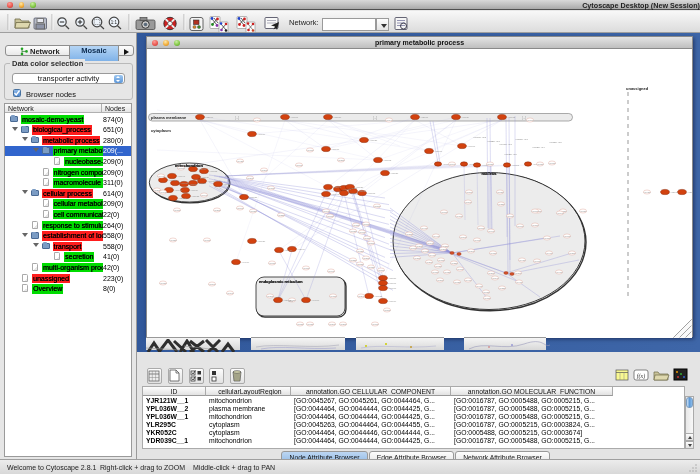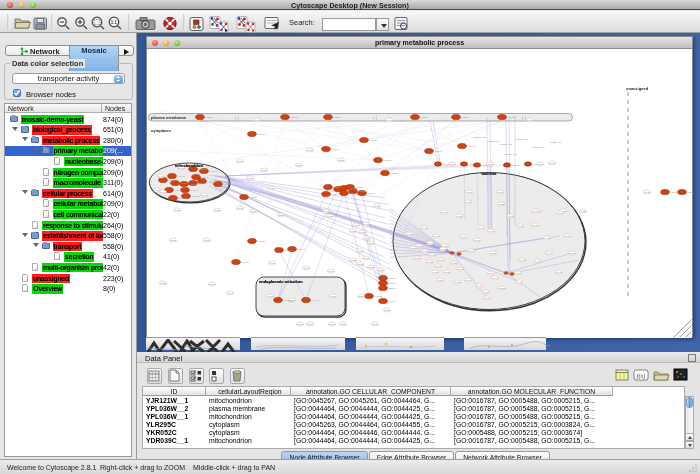--- a/index.html
+++ b/index.html
@@ -1,30 +1,30 @@
 <!DOCTYPE html>
 <html><head><meta charset="utf-8"><style>
 *{margin:0;padding:0;box-sizing:border-box}
 html,body{width:700px;height:474px;overflow:hidden}
 body{font-family:"Liberation Sans",sans-serif;position:relative;background:#e8e8e8}
 .abs{position:absolute}
 
 #titlebar{left:0;top:0;width:700px;height:10px;background:linear-gradient(#d9d9d9,#b3b3b3 80%,#a8a8a8);border-bottom:1px solid #4f4f4f}
-#titlebar .txt{position:absolute;left:0;right:0;top:1px;text-align:center;font-size:7.2px;font-weight:bold;color:#222}
+#titlebar .txt{position:absolute;left:0;right:0;top:1px;text-align:right;font-size:7.2px;font-weight:bold;color:#222}
 .light{position:absolute;top:2px;width:5.5px;height:5.5px;border-radius:50%}
 
 #toolbar{left:0;top:11px;width:700px;height:22px;background:linear-gradient(#f8f8f8,#dcdcdc);border-bottom:1px solid #9f9f9f}
 #searchlab{left:289px;top:7px;font-size:7.5px;color:#222}
 #searchbox{left:322px;top:6.5px;width:54px;height:13px;background:#fff;border:1px solid #9a9a9a}
 #searchdrop{left:376px;top:6.5px;width:13px;height:13px;background:linear-gradient(#fdfdfd,#e3e3e3);border:1px solid #9a9a9a}
 
 #cpanel{left:0;top:33px;width:137px;height:426px;background:#e6e6e6;border-right:1px solid #9a9a9a}
 #cphead{left:0;top:0;width:136px;height:10px;background:linear-gradient(#f0f0f0,#dadada);border-bottom:1px solid #b5b5b5;font-size:7.5px;color:#111;padding-left:4px}
 #tabbar{left:5px;top:12px;width:129px;height:11px;background:linear-gradient(#fdfdfd,#e9e9e9);border:1px solid #8f8f8f;border-radius:3px}
-#tab-mosaic{position:absolute;left:63px;top:0px;width:50px;height:25px;background:linear-gradient(#b5d5f5,#7fb2e8);border-left:1px solid #8f8f8f;border-right:1px solid #8f8f8f;text-align:center;font-size:7.5px;font-weight:bold;color:#0c2b4f;line-height:10px}
+#tab-mosaic{position:absolute;left:63px;top:0px;width:50px;height:15px;background:linear-gradient(#b5d5f5,#7fb2e8);border-left:1px solid #8f8f8f;border-right:1px solid #8f8f8f;text-align:center;font-size:7.5px;font-weight:bold;color:#0c2b4f;line-height:10px}
 #tab-net{position:absolute;left:24px;top:1px;font-size:7.5px;font-weight:bold;color:#222}
 #tab-arrow{position:absolute;right:4px;top:1.5px;font-size:6px;color:#111}
 #groupbox{left:4px;top:30px;width:129px;height:37px;border:1px solid #b9b9b9;border-radius:3px}
 #grouplab{left:10px;top:26px;font-size:7.5px;font-weight:bold;color:#2d2d2d;background:#e6e6e6;padding:0 2px}
 #combo{left:12px;top:40px;width:113px;height:11px;background:#fff;border:1px solid #9a9a9a;border-radius:3px;font-size:7.5px;color:#111;text-align:center;line-height:10px}
 #combobtn{position:absolute;right:1px;top:1px;width:9px;height:8px;background:linear-gradient(#9ec7f0,#5e97d8);border-radius:2px;color:#fff;font-size:4px;line-height:4px;text-align:center}
 #cbox{left:13px;top:56px;width:8px;height:8px;background:linear-gradient(#8db8e8,#5289cf);border:1px solid #46719f;border-radius:1.5px;color:#fff;font-size:7.5px;line-height:8px;font-weight:bold;text-align:center}
 #cboxlab{left:26px;top:57px;font-size:7.5px;color:#111}
 #treebox{left:4px;top:70px;width:128px;height:354px;background:#fff;border:1px solid #9a9a9a}
 #treehead{position:absolute;left:0;top:0;width:126px;height:8.5px;background:linear-gradient(#fbfbfb,#e4e4e4);border-bottom:1px solid #b0b0b0;font-size:7px;color:#222}
@@ -149,21 +149,21 @@
  <line x1="267" y1="9.5" x2="276" y2="9.5" stroke="#99a" stroke-width="0.8"></line>
  <line x1="267" y1="12" x2="276" y2="12" stroke="#99a" stroke-width="0.8"></line>
  <path d="M279 11 L271 14.5 L275 15.5 L273.5 18.5 L276 17 L277 19 Z" fill="#222"></path>
 
  <rect x="395" y="6.5" width="12" height="12" rx="1" fill="#f5f5f5" stroke="#556" stroke-width="0.9"></rect>
  <line x1="397" y1="9.5" x2="405" y2="9.5" stroke="#88a" stroke-width="0.9"></line>
  <line x1="397" y1="12" x2="405" y2="12" stroke="#88a" stroke-width="0.9"></line>
  <line x1="397" y1="14.5" x2="405" y2="14.5" stroke="#88a" stroke-width="0.9"></line>
  <circle cx="403.5" cy="15" r="3" fill="none" stroke="#334" stroke-width="0.9"></circle>
 </svg>
-<span id="searchlab" class="abs">Search:</span>
+<span id="searchlab" class="abs">Network:</span>
 <div id="searchbox" class="abs"></div>
 <div id="searchdrop" class="abs">
       <div style="position:absolute;left:3.5px;top:5px;width:0;height:0;border-left:3px solid transparent;border-right:3px solid transparent;border-top:4px solid #333"></div>
     </div>
 </div>
 
 <div id="cpanel" class="abs">
  <div id="tabbar" class="abs">
    <svg width="9" height="9" style="position:absolute;left:14px;top:1px">
         <circle cx="2" cy="1.8" r="1.3" fill="#2a2"></circle>
@@ -805,25 +805,20 @@
  <div class="frag" style="left:327px;top:304px;width:82px;height:13px">
    <svg width="89" height="13">
         <path d="M5 10 C 20 2, 40 12, 60 5 S 80 9, 86 6" stroke="#99b" stroke-width="0.6" fill="none"></path>
         <circle cx="25" cy="8" r="0.8" fill="#c66"></circle>
         <circle cx="48" cy="6" r="0.8" fill="#66c"></circle>
       </svg>
  </div>
 </div>
 
 <div id="dpanel" class="abs">
- <div id="dphead">Data Panel
-  <svg width="8" height="8" style="position:absolute;right:4px;top:1.5px">
-        <rect x="0.5" y="0.5" width="7" height="7" fill="none" stroke="#777"></rect>
-      </svg>
- </div>
  <div class="dbtn" style="left:10px"></div>
     <div class="dbtn" style="left:31px"></div>
     <div class="dbtn" style="left:52px"></div>
     <div class="dbtn" style="left:72px"></div>
     <div class="dbtn" style="left:93px"></div>
  <svg width="563" height="33" style="position:absolute;left:0;top:0">
 
   <g transform="translate(12,19)">
         <rect x="0" y="0" width="10" height="10" fill="#eee" stroke="#555" stroke-width="0.7"></rect>
         <line x1="0" y1="3" x2="10" y2="3" stroke="#555" stroke-width="0.7"></line>

